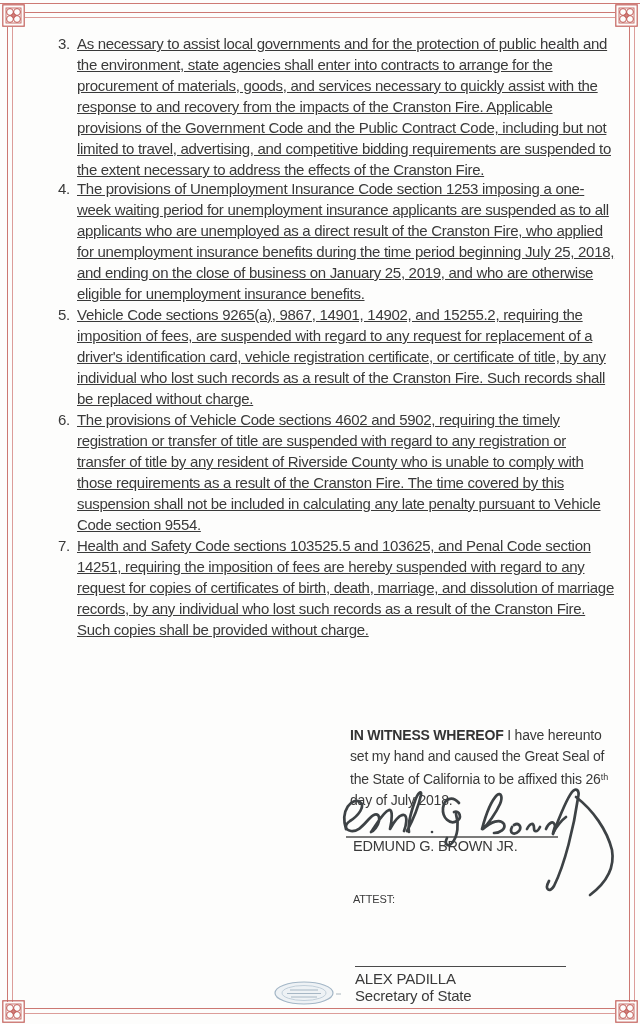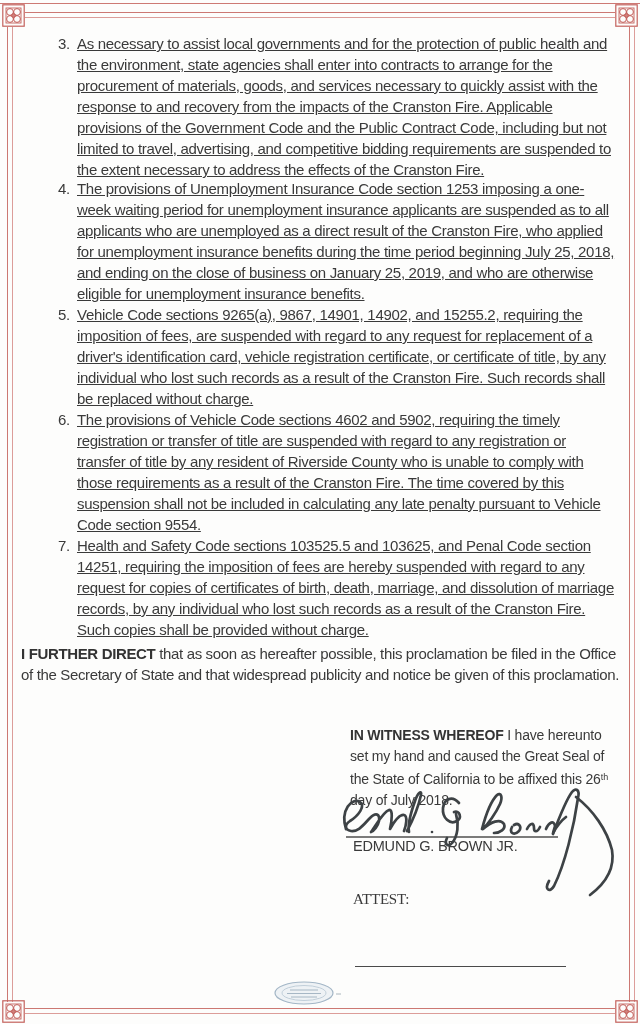--- a/index.html
+++ b/index.html
@@ -30,21 +30,21 @@
   .blk{position:absolute;font-size:15px;line-height:21px;letter-spacing:-0.3px;}
   .item{left:58px;width:560px;display:flex;}
   .item .num{width:19px;flex:none;}
   .item .txt{flex:1;text-decoration:underline;}
   .p3{top:33px;} .p4{top:178px;} .p5{top:304px;} .p6{top:409px;} .p7{top:535px;}
   .further{left:21px;top:643px;width:600px;letter-spacing:-0.35px;}
   .further b,.witness b{font-weight:bold;color:#333;}
   .witness{left:350px;top:698px;width:272px;font-size:14px;letter-spacing:-0.2px;line-height:21px;margin-top:27px;}
   .witness sup{font-size:9px;vertical-align:4px;letter-spacing:0;}
   .gov-name{left:353px;top:838px;width:260px;font-size:14.5px;line-height:16px;letter-spacing:-0.2px;}
-  .attest{left:353px;top:889px;width:120px;font-size:15px;letter-spacing:-0.2px;font-family:Liberation Serif, serif;}
+  .attest{left:353px;top:889px;width:120px;font-size:11px;letter-spacing:-0.2px;}
   .sec-name{left:355px;top:970px;width:240px;font-size:15px;line-height:17px;letter-spacing:-0.2px;}
   .rule{position:absolute;border-top:1.6px solid #4a4a4a;}
   .sec-rule{left:355px;top:966px;width:211px;}
   
   .overlay{position:absolute;left:0;top:0;width:640px;height:1024px;pointer-events:none;}
 </style>
 </head>
 <body>
 
 <div class="page">
@@ -114,31 +114,34 @@
   </div>
   <div class="blk item p6">
     <span class="num">6.</span>
     <span class="txt">The provisions of Vehicle Code sections 4602 and 5902, requiring the timely registration or transfer of title are suspended with regard to any registration or transfer of title by any resident of Riverside County who is unable to comply with those requirements as a result of the Cranston Fire. The time covered by this suspension shall not be included in calculating any late penalty pursuant to Vehicle Code section 9554.</span>
   </div>
   <div class="blk item p7">
     <span class="num">7.</span>
     <span class="txt">Health and Safety Code sections 103525.5 and 103625, and Penal Code section 14251, requiring the imposition of fees are hereby suspended with regard to any request for copies of certificates of birth, death, marriage, and dissolution of marriage records, by any individual who lost such records as a result of the Cranston Fire. Such copies shall be provided without charge.</span>
   </div>
 
-  <div class="blk further"><b>I FURTHER DIRECT</b><span> that as soon as hereafter possible, this proclamation be filed in the Office of the Secretary of State and that widespread publicity and notice be given of this proclamation.</span></div>
 
   <div class="blk witness"><b>IN WITNESS WHEREOF</b><span> I have hereunto set my hand and caused the Great Seal of the State of California to be affixed this 26</span><sup>th</sup><span> day of July 2018.</span></div>
 
   <div class="blk gov-name">
     <div>EDMUND G. BROWN JR.</div>
   </div>
 
   <div class="blk attest">ATTEST:</div>
 
   <div class="rule sec-rule"></div>
+  <div class="blk sec-name">
+    <div>ALEX PADILLA</div>
+    <div>Secretary of State</div>
+  </div>
 
   <svg class="overlay" viewBox="0 0 640 1024">
 
     <line x1="346" y1="837" x2="558" y2="837" stroke="#4f4f4f" stroke-width="1.5"></line>
     <g fill="none" stroke="#3d4245" stroke-width="2.7" stroke-linecap="round" stroke-linejoin="round">
 
       <path d="M346,829 C340,810 352,797 360,802 C366,806 358,816 350,821 C344,825 345,830 351,831 C359,832 364,824 370,818 C376,812 380,814 379,821 C378,826 374,831 371,832 C377,824 383,812 389,810 C393,809 392,820 390,829 C394,822 399,814 404,815 C408,816 406,826 404,831"></path>
 
       <path d="M407,831 C413,820 419,804 421,795 C422,790 418,792 415,801 C410,815 408,827 409,832"></path>
       <circle cx="432" cy="832" r="1.3" fill="#3d4245" stroke="none"></circle>

